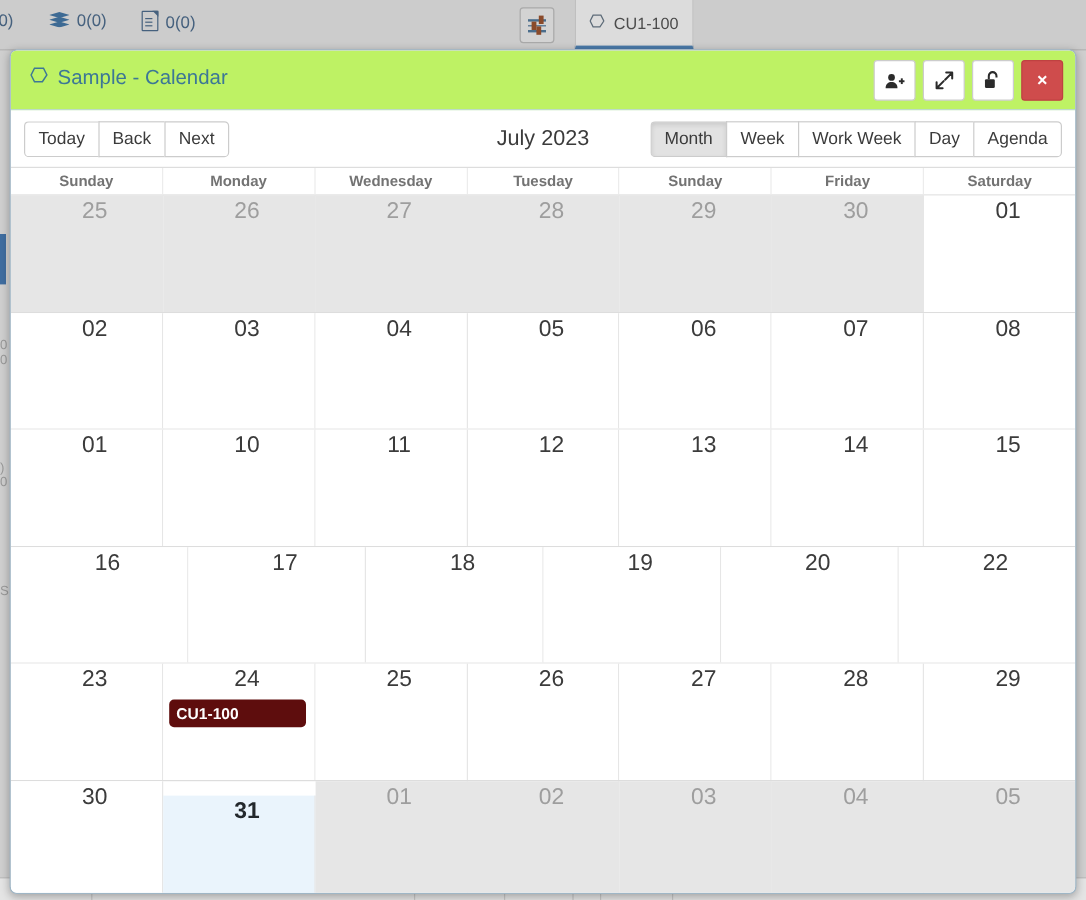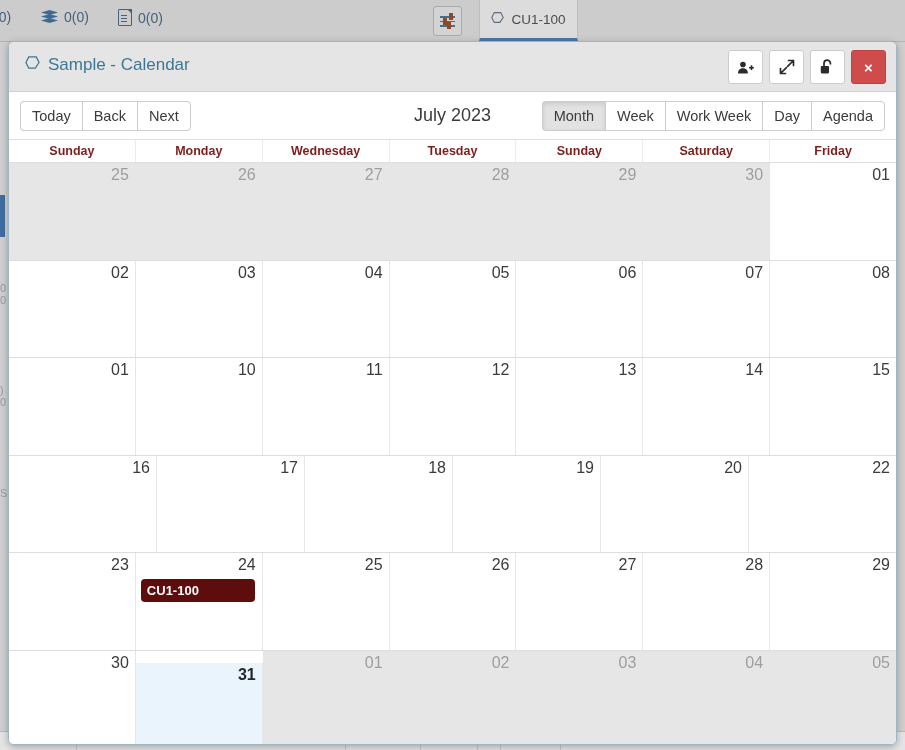--- a/index.html
+++ b/index.html
@@ -147,21 +147,21 @@
     border: 1px solid #9fb6c6;
     border-radius: 6px;
     box-shadow: 0 2px 7px rgba(0,0,0,0.28);
     overflow: hidden;
     box-sizing: border-box;
   }
 
   .modal-title {
     position: relative;
     height: 50px;
-    background: #e5e5e5;
+    background: #bef264;
     border-bottom: 1px solid #bcd6e2;
     box-sizing: border-box;
   }
   .modal-title .t-text {
     position: absolute;
     left: 16px; top: 13px;
     font-size: 17px;
     color: #3c7796;
     display: flex; align-items: center; gap: 8px;
   }
@@ -232,21 +232,21 @@
     display: flex;
     height: 22px;
     border-bottom: 1px solid #dddddd;
     background: #ffffff;
   }
   .dow {
     flex: 1 1 0;
     text-align: center;
     font-size: 12.5px;
     font-weight: bold;
-    color: #7f1d1d;
+    color: #737373;
     line-height: 22px;
     border-right: 1px solid #ececec;
     box-sizing: border-box;
   }
   .dow:last-child { border-right: 0; }
 
   .week-row {
     display: flex;
     height: 96.5px;
     border-bottom: 1px solid #dddddd;
@@ -258,22 +258,22 @@
     position: relative;
     border-right: 1px solid #e6e6e6;
     box-sizing: border-box;
     background: #ffffff;
     padding: 3px 6px 0 0;
   }
   .day-cell:last-child { border-right: 0; }
   .day-cell.off { background: #e6e6e6; }
   .day-cell.today { background: #eaf4fc; margin-top: 12px; }
   .day-num {
-    text-align: right;
-    font-size: 16px;
+    text-align: center;
+    font-size: 19px;
     color: #3b3b3b;
     padding-left: 20px;
   }
   .day-cell.off .day-num { color: #9e9e9e; }
   .day-cell.today .day-num { font-weight: bold; color: #23282c; }
 
   .event {
     margin: 5px 0 0 5px;
     background: #5e0d0d;
     color: #ffffff;
@@ -412,22 +412,22 @@
         </div>
     </div>
 
     <div class="cal-grid">
       <div class="dow-row" id="dow-row">
           <div class="dow">Sunday</div>
           <div class="dow">Monday</div>
           <div class="dow">Wednesday</div>
           <div class="dow">Tuesday</div>
           <div class="dow">Sunday</div>
+          <div class="dow">Friday</div>
           <div class="dow">Saturday</div>
-          <div class="dow">Friday</div>
         </div>
       <div id="weeks">
           <div class="week-row">
             <div class="day-cell off">
               <div class="day-num">25</div>
             </div>
             <div class="day-cell off">
               <div class="day-num">26</div>
             </div>
             <div class="day-cell off">

